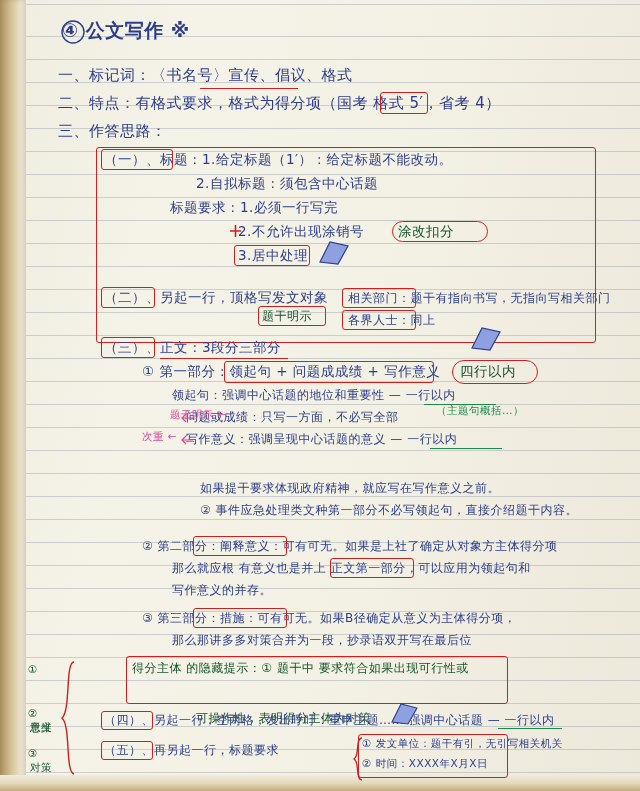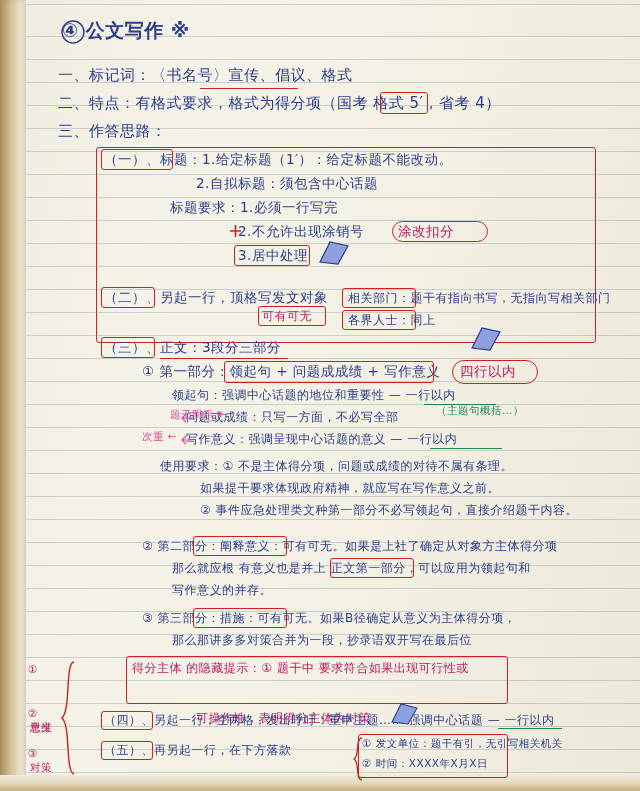--- a/index.html
+++ b/index.html
@@ -51,21 +51,21 @@
   }
   
   .hw {
     position: absolute;
     white-space: pre;
     line-height: 1.12;
     letter-spacing: 0.5px;
     font-family: "DejaVu Sans", sans-serif;
   }
   .blue  { color: #2b3c8e; }
-  .red   { color: #be185d; }
+  .red   { color: #14532d; }
   .pink  { color: #e0459a; }
   .green { color: #1d8a4a; }
 
   .sz-title { font-size: 19px; font-weight: 600; }
   .sz-lg { font-size: 15px; }
   .sz-md { font-size: 13.5px; }
   .sz-sm { font-size: 12px; }
   .sz-xs { font-size: 10.5px; }
 
   
@@ -125,21 +125,21 @@
   <div class="box" style="left:392px; top:221px; width:96px; height:21px; border-radius:11px;"></div>
 
   <div class="hw blue sz-md" style="left:238px; top:248px;">3.居中处理</div>
   <div class="box thin" style="left:234px; top:245px; width:76px; height:21px;"></div>
   <svg class="ink" style="left:318px; top:240px;" width="34" height="26">
     <path d="M2 22 L12 2 L30 6 L20 24 Z" fill="#8fa0e0" stroke="#2b3c8e" stroke-width="1.2"></path>
   </svg>
 
   <div class="hw blue sz-md" style="left:104px; top:290px;">（二）、另起一行，顶格写发文对象</div>
   <div class="box thin" style="left:101px; top:287px; width:54px; height:21px;"></div>
-  <div class="hw red sz-sm" style="left:262px; top:310px;">可有可无</div>
+  <div class="hw red sz-sm" style="left:262px; top:310px;">题干明示</div>
   <div class="box thin" style="left:258px; top:306px; width:68px; height:20px;"></div>
 
   <div class="hw blue sz-sm" style="left:348px; top:292px;">相关部门：题干有指向书写，无指向写相关部门</div>
   <div class="hw blue sz-sm" style="left:348px; top:314px;">各界人士：同上</div>
   <div class="box thin" style="left:342px; top:288px; width:74px; height:20px;"></div>
   <div class="box thin" style="left:342px; top:310px; width:74px; height:20px;"></div>
   <svg class="ink" style="left:470px; top:326px;" width="34" height="26">
     <path d="M2 22 L12 2 L30 6 L20 24 Z" fill="#8fa0e0" stroke="#2b3c8e" stroke-width="1.2"></path>
   </svg>
 
@@ -162,21 +162,20 @@
   </svg>
   <div class="hw green sz-xs" style="left:436px; top:405px;">（主题句概括…）</div>
 
   <div class="hw blue sz-sm" style="left:186px; top:433px;">写作意义：强调呈现中心话题的意义 — 一行以内</div>
   <div class="hw pink sz-xs" style="left:142px; top:431px;">次重 ←</div>
   <svg class="ink" style="left:180px; top:434px;" width="14" height="12">
     <path d="M13 6 H2 M6 2 L2 6 L6 10" stroke="#e0459a" stroke-width="1.2" fill="none"></path>
   </svg>
   <div class="uline green-u" style="left:430px; top:448px; width:72px;"></div>
 
-  <div class="hw blue sz-sm" style="left:160px; top:460px;">使用要求：① 不是主体得分项，问题或成绩的对待不属有条理。</div>
   <div class="hw blue sz-sm" style="left:200px; top:482px;">如果提干要求体现政府精神，就应写在写作意义之前。</div>
   <div class="hw blue sz-sm" style="left:200px; top:504px;">② 事件应急处理类文种第一部分不必写领起句，直接介绍题干内容。</div>
 
   <div class="hw blue sz-sm" style="left:142px; top:540px;">② 第二部分：阐释意义：可有可无。如果是上社了确定从对象方主体得分项</div>
   <div class="box thin" style="left:193px; top:536px; width:94px; height:20px;"></div>
   <div class="hw blue sz-sm" style="left:172px; top:562px;">那么就应根 有意义也是并上 正文第一部分，可以应用为领起句和</div>
   <div class="box thin" style="left:330px; top:558px; width:84px; height:20px;"></div>
   <div class="hw blue sz-sm" style="left:172px; top:584px;">写作意义的并存。</div>
 
   <div class="hw blue sz-sm" style="left:142px; top:612px;">③ 第三部分：措施：可有可无。如果B径确定从意义为主体得分项，</div>
@@ -187,21 +186,21 @@
   <div class="hw red sz-sm" style="left:196px; top:664px;margin-top:48px;">可操作性，表明得分主体为对策</div>
   <div class="box" style="left:126px; top:656px; width:382px; height:48px;"></div>
 
   <div class="hw blue sz-sm" style="left:104px; top:714px;">（四）、另起一行，空两格，发出呼吁：重申主题…… 强调中心话题 — 一行以内</div>
   <div class="box thin" style="left:101px; top:711px; width:52px; height:19px;"></div>
   <div class="uline green-u" style="left:498px; top:728px; width:64px;"></div>
   <svg class="ink" style="left:390px; top:702px;" width="30" height="24">
     <path d="M2 20 L11 2 L27 6 L18 22 Z" fill="#8fa0e0" stroke="#2b3c8e" stroke-width="1.1"></path>
   </svg>
 
-  <div class="hw blue sz-sm" style="left:104px; top:744px;">（五）、再另起一行，在下方落款</div>
+  <div class="hw blue sz-sm" style="left:104px; top:744px;">（五）、再另起一行，标题要求</div>
   <div class="box thin" style="left:101px; top:741px; width:52px; height:19px;"></div>
   <div class="hw blue sz-xs" style="left:362px; top:738px;">① 发文单位：题干有引，无引写相关机关</div>
   <div class="hw blue sz-xs" style="left:362px; top:758px;">② 时间：XXXX年X月X日</div>
   <svg class="ink" style="left:352px; top:736px;" width="12" height="46">
     <path d="M10 2 C3 2 8 20 2 23 C8 26 3 44 10 44" stroke="#cf2020" stroke-width="1.3" fill="none"></path>
   </svg>
   <div class="box thin" style="left:358px; top:734px; width:150px; height:44px;"></div>
 
   <div class="hw red sz-xs" style="left:28px; top:664px;">①</div>
   <div class="hw red sz-xs" style="left:30px; top:678px;margin-top:44px;">思维</div>

